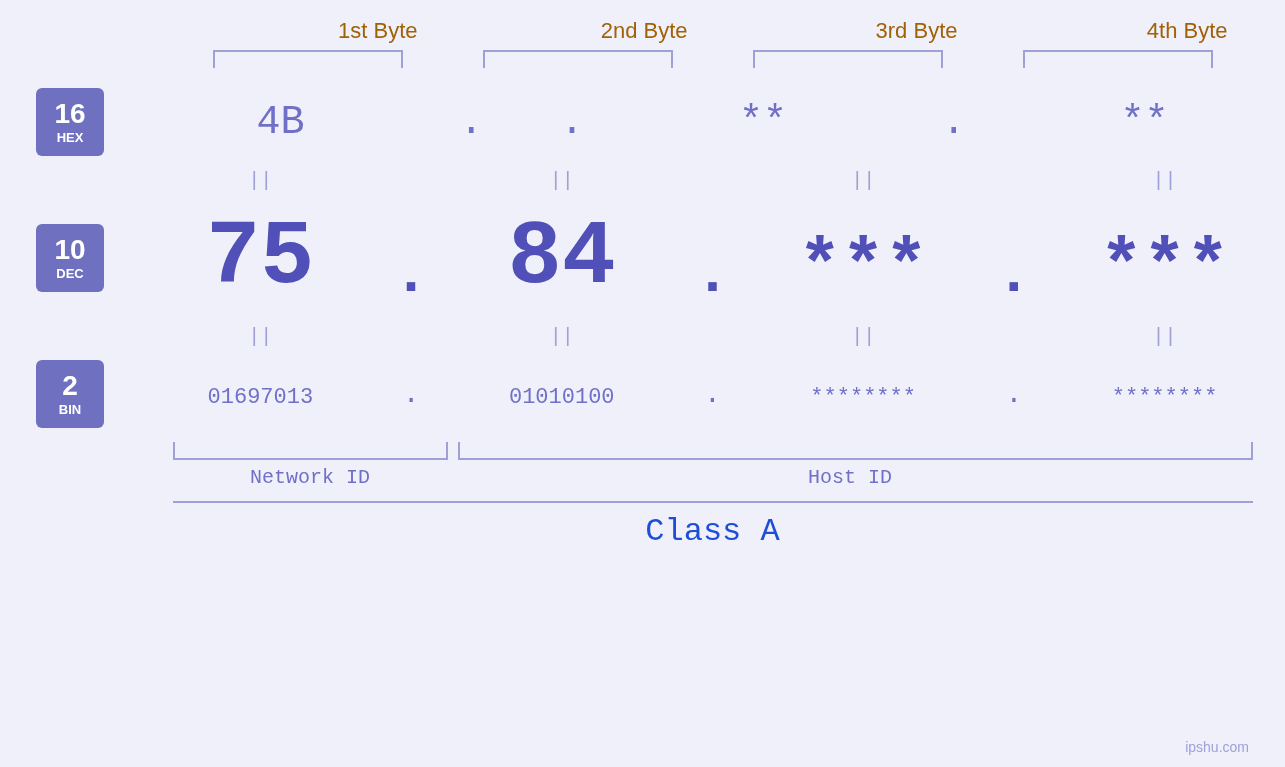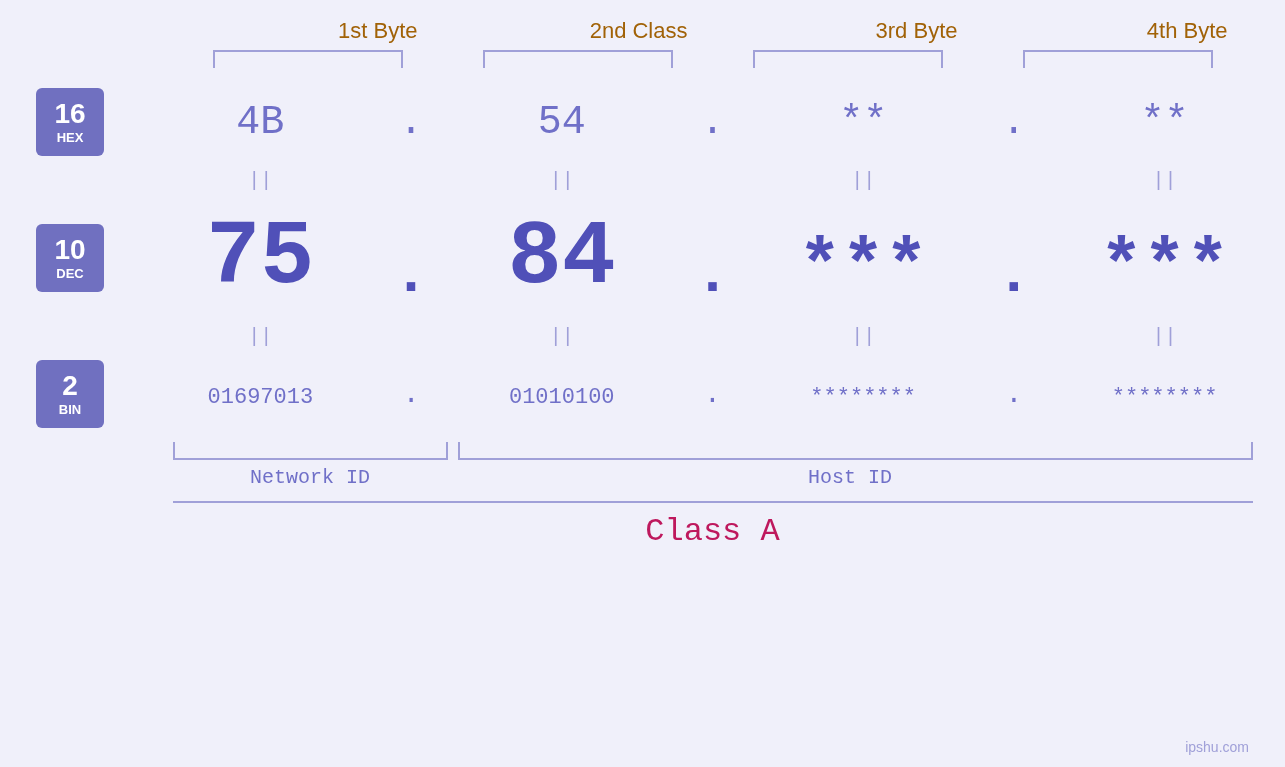--- a/index.html
+++ b/index.html
@@ -177,21 +177,21 @@
     .class-row {
       width: 1080px;
       margin-left: 140px;
       margin-top: 12px;
       border-top: 2px solid #a0a0d8;
       padding-top: 10px;
       text-align: center;
     }
 
     .class-label {
-      color: #be185d;
+      color: #1d4ed8;
       font-size: 32px;
       font-family: 'Courier New', Courier, monospace;
     }
 
     
     .watermark {
       position: absolute;
       bottom: 12px;
       right: 36px;
       color: #a0a0d8;
@@ -244,21 +244,21 @@
       justify-content: space-around;
     }
   </style>
 </head>
 <body>
 
 <div class="container">
 
   <div class="byte-headers">
     <div class="byte-header">1st Byte</div>
-    <div class="byte-header">2nd Class</div>
+    <div class="byte-header">2nd Byte</div>
     <div class="byte-header">3rd Byte</div>
     <div class="byte-header">4th Byte</div>
   </div>
 
   <div class="brackets-row">
     <div class="bracket"></div>
     <div class="bracket"></div>
     <div class="bracket"></div>
     <div class="bracket"></div>
   </div>
@@ -268,23 +268,20 @@
       <div class="base-badge">
         <span class="base-num">16</span>
         <span class="base-name">HEX</span>
       </div>
     </div>
     <div class="row-values-area">
       <div class="row-cell">
         <span class="cell-value hex-value">4B</span>
       </div>
       <div class="row-dot dot">.</div>
-      <div class="row-cell">
-        <span class="cell-value hex-value">54</span>
-      </div>
       <div class="row-dot dot">.</div>
       <div class="row-cell">
         <span class="cell-value hex-value">**</span>
       </div>
       <div class="row-dot dot">.</div>
       <div class="row-cell">
         <span class="cell-value hex-value">**</span>
       </div>
     </div>
   </div>

